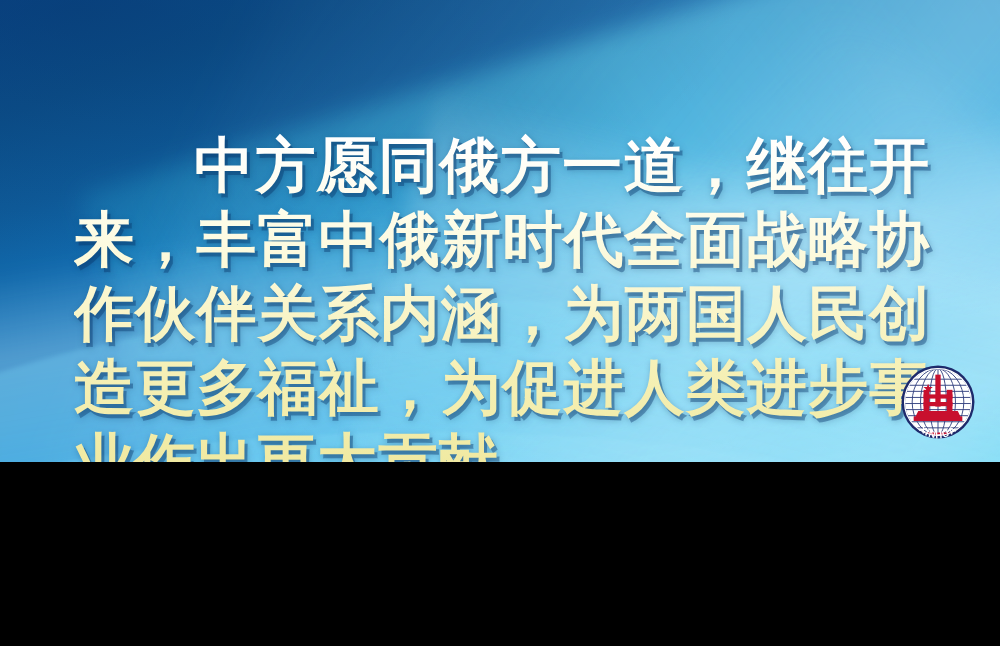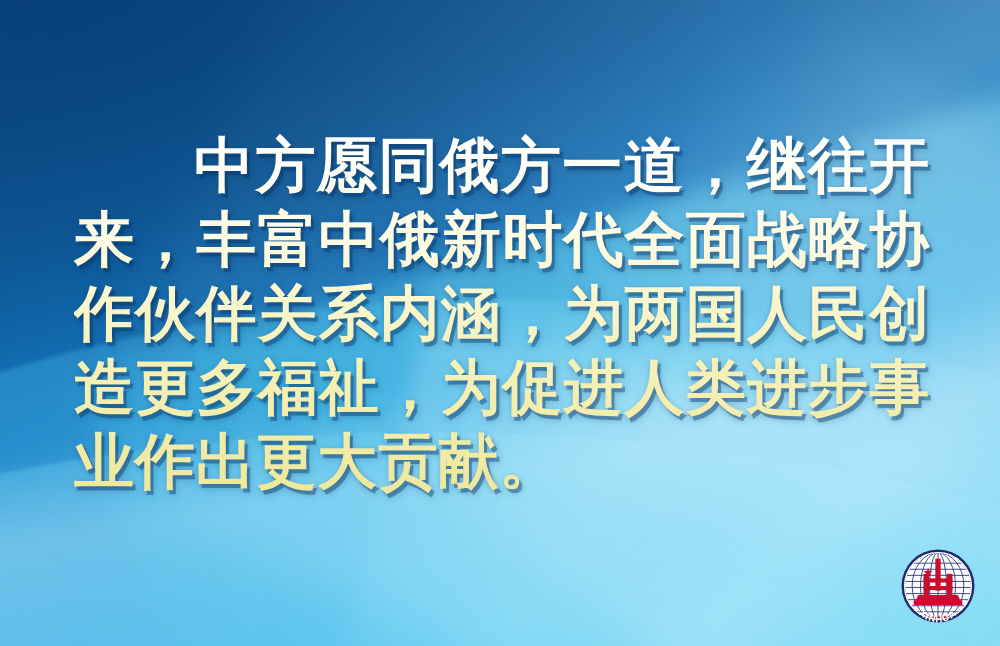--- a/index.html
+++ b/index.html
@@ -4,21 +4,21 @@
 <title>Xinhua Quote Card</title>
 <style>
   html, body {
     margin: 0;
     padding: 0;
     background: #000;
   }
   #card {
     position: relative;
     width: 1000px;
-    height: 646px;
+    height: 462px;
     overflow: hidden;
     font-family: "DejaVu Serif", "Liberation Serif", serif;
     
     background:
       linear-gradient(160deg,
         #0b4a8c 0%,
         #0d538f 14%,
         #0f5d9c 26%,
         #1270b5 40%,
         #1683c9 54%,

